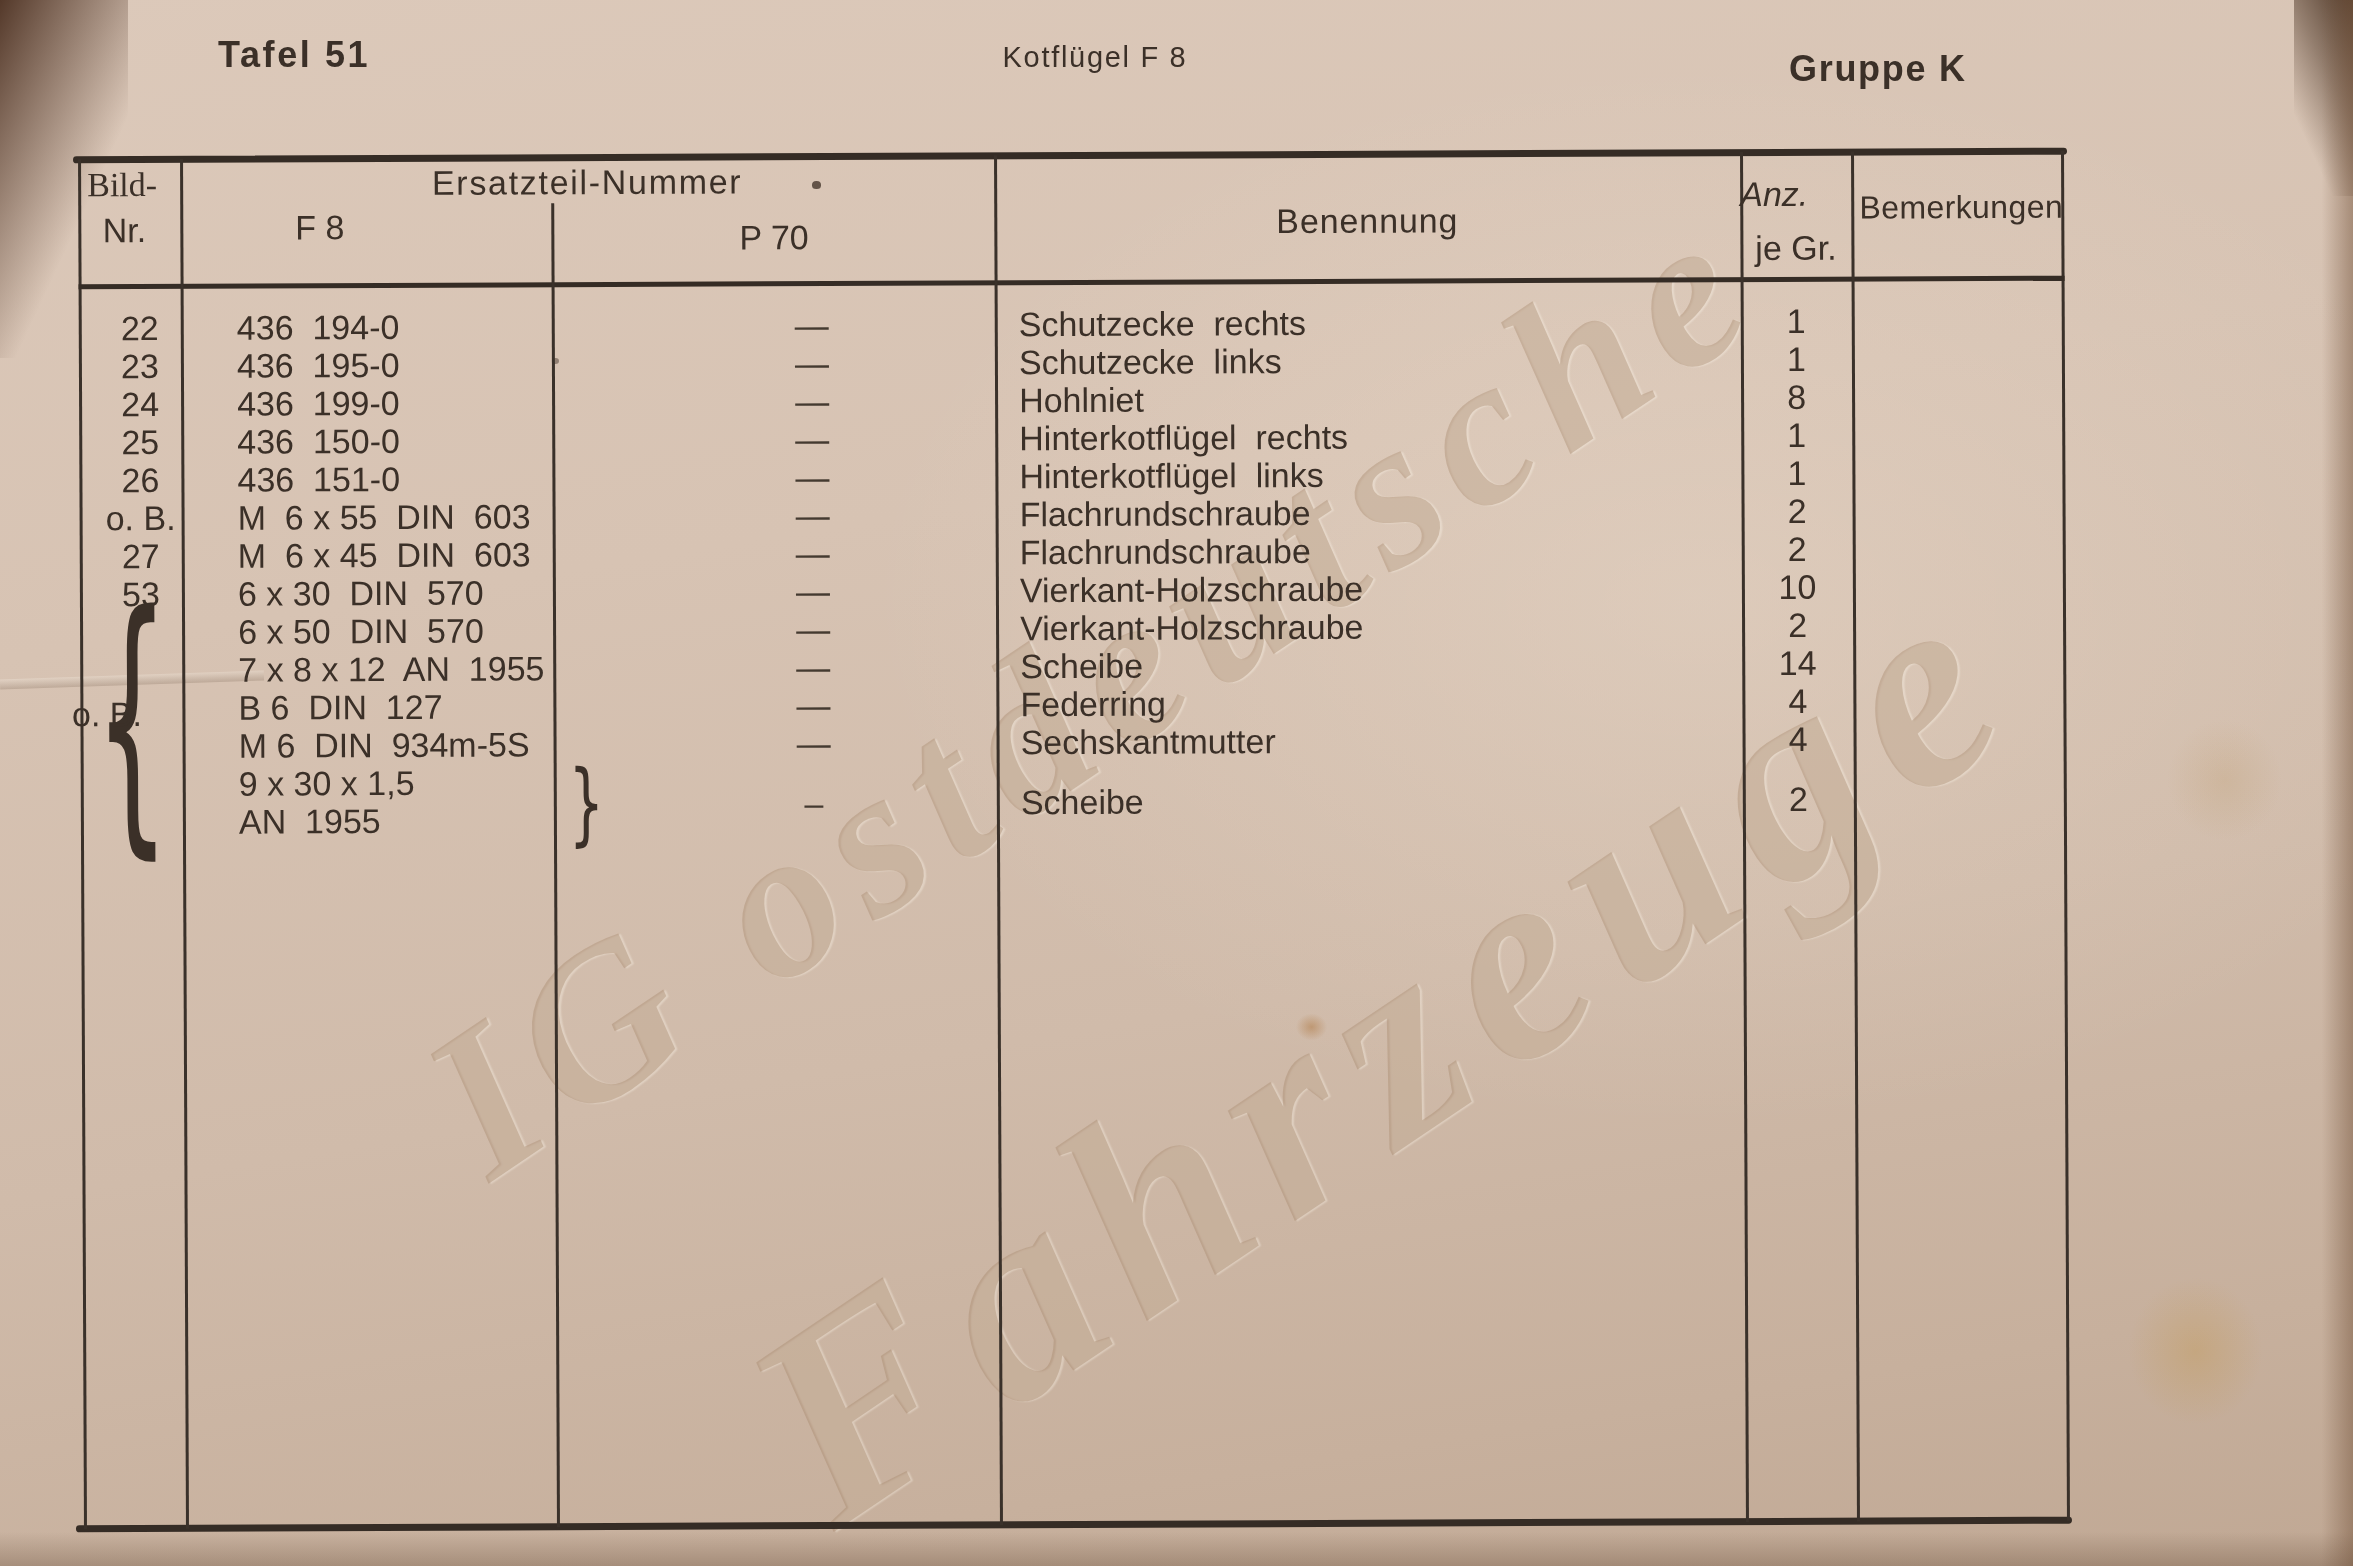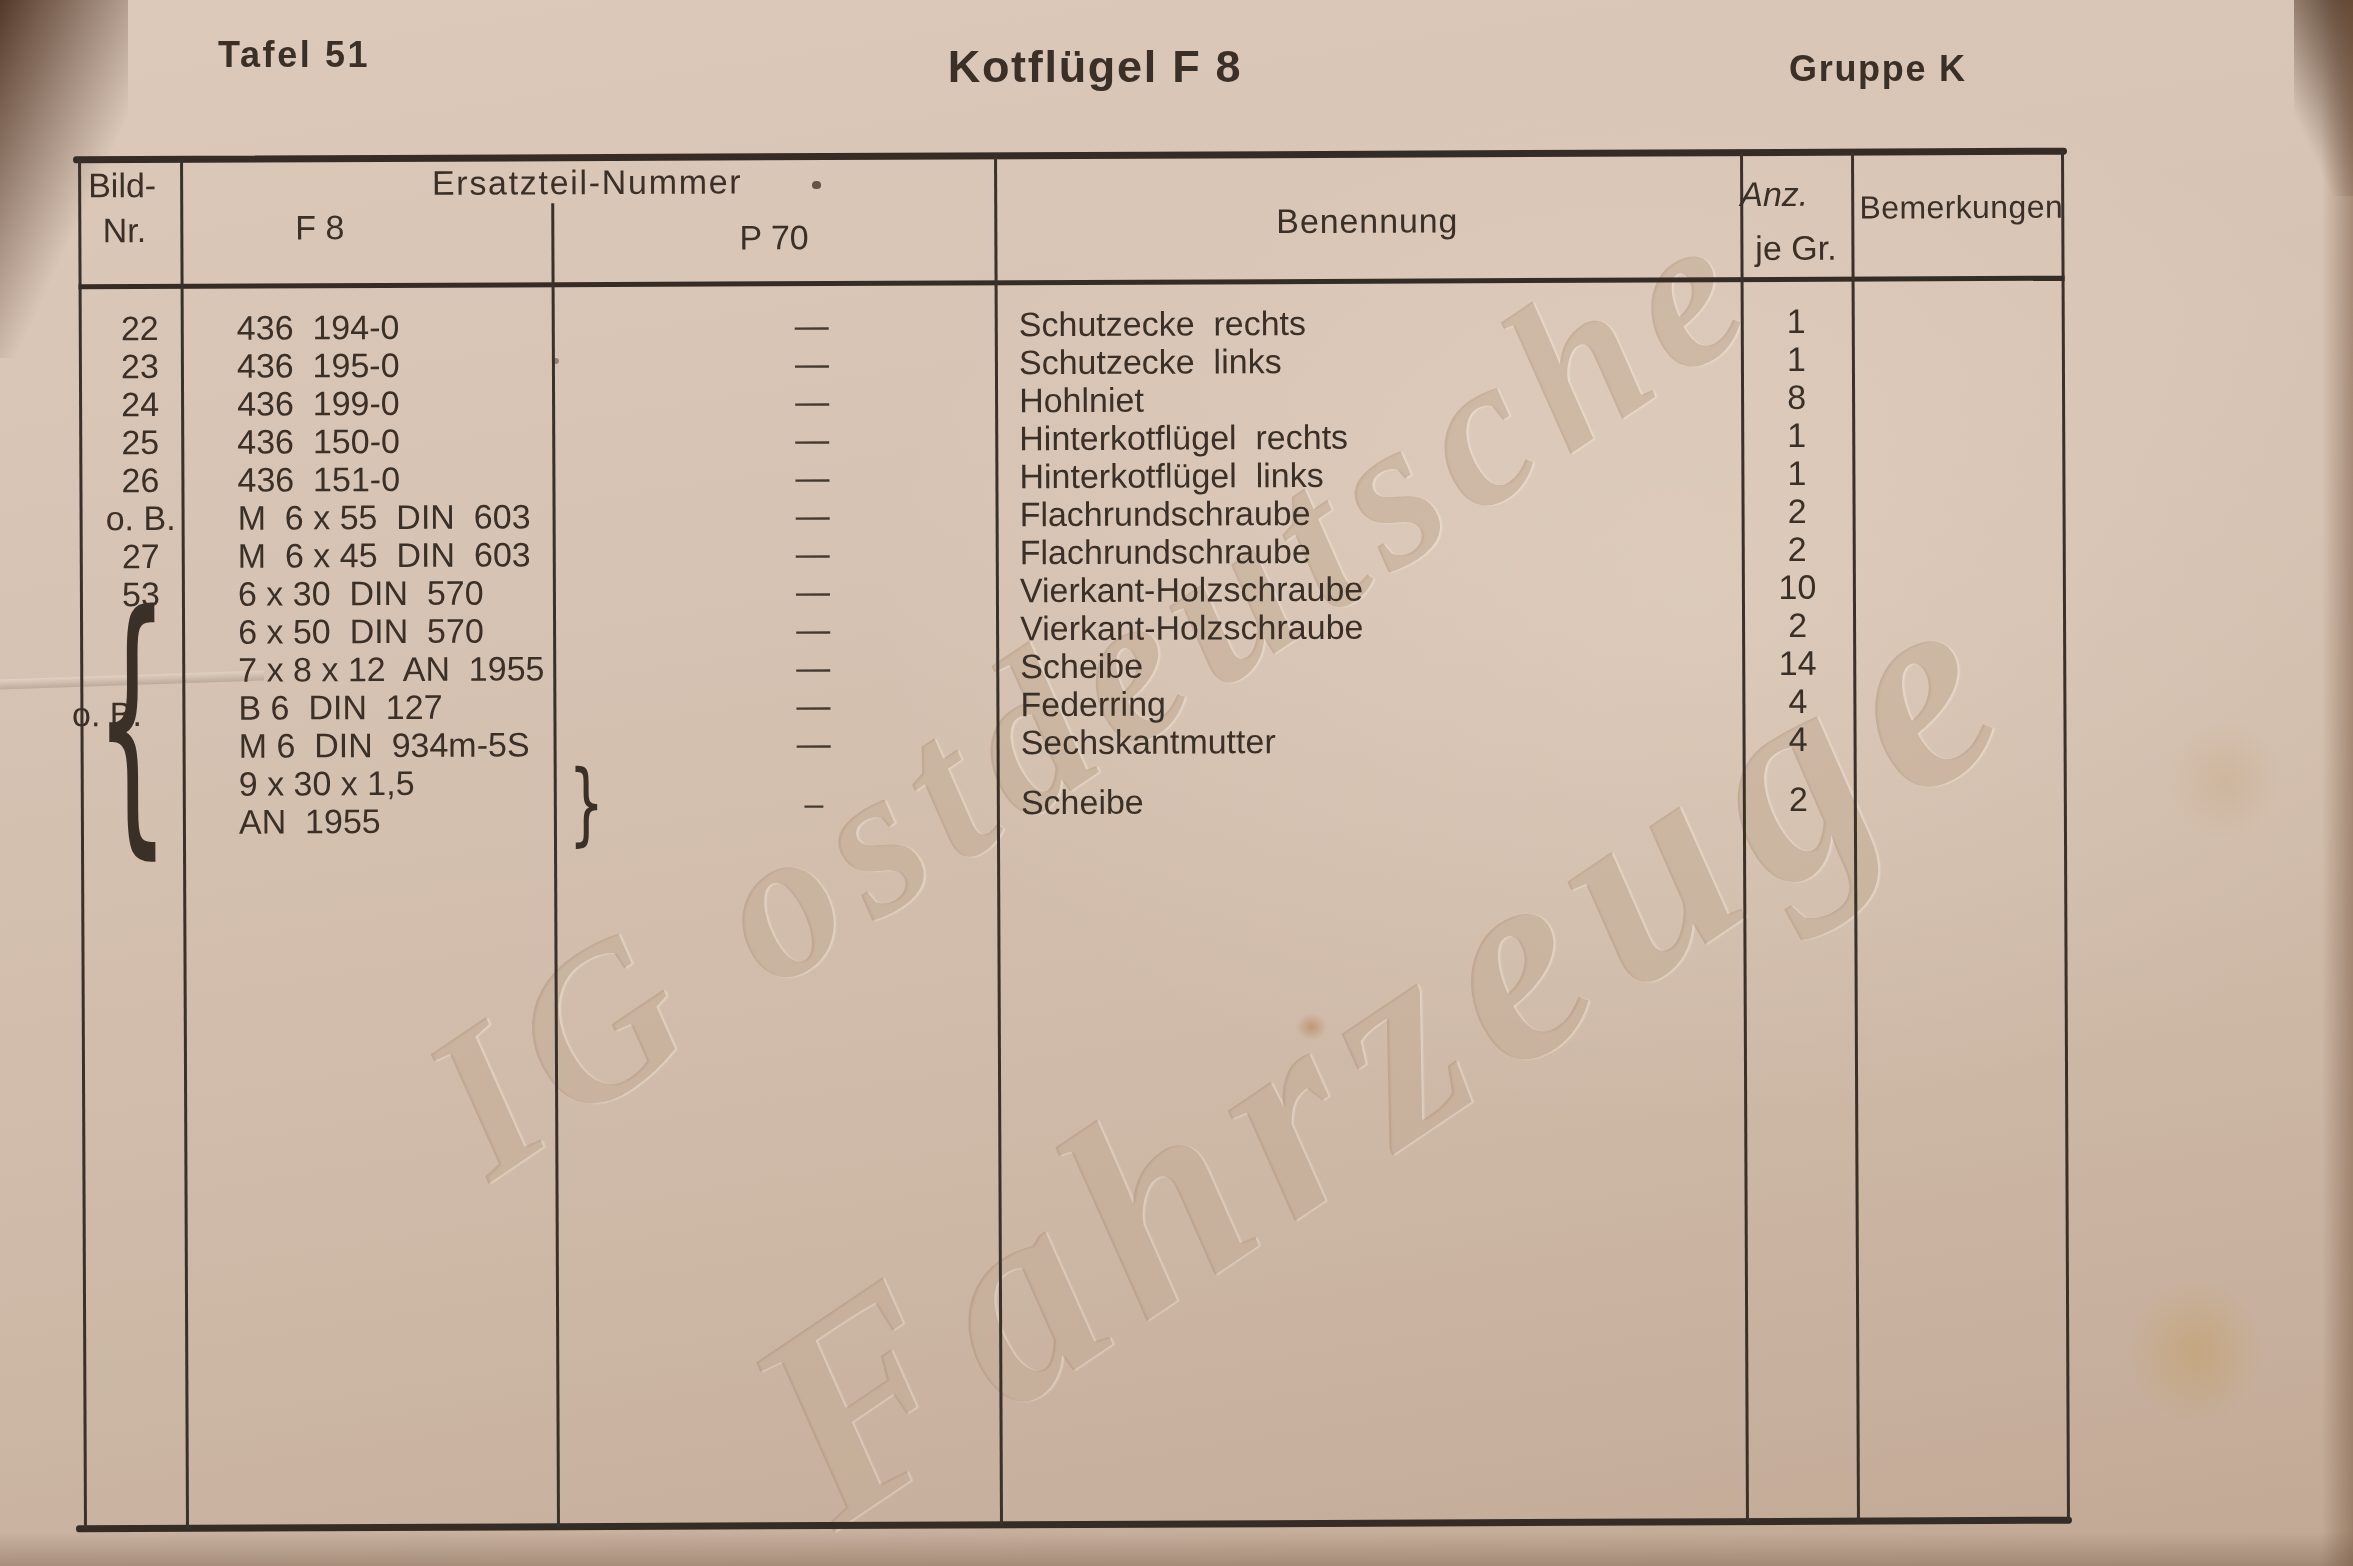--- a/index.html
+++ b/index.html
@@ -34,33 +34,33 @@
     background:radial-gradient(closest-side, rgba(170,110,50,0.45), rgba(170,110,50,0) 80%);}
   .speck1{position:absolute;left:812px;top:181px;width:8.5px;height:7.7px;border-radius:50%;background:rgba(60,45,35,0.75);}
   .speck2{position:absolute;left:552px;top:358px;width:6.8px;height:6px;border-radius:50%;background:rgba(60,45,35,0.45);}
   
   .wm{position:absolute;font-family:"Liberation Serif", serif;font-style:italic;font-weight:bold;
     color:rgba(164,131,102,0.38); text-shadow:1.7px 1.7px 1.7px rgba(255,248,238,0.35); white-space:nowrap; pointer-events:none;}
   .wm1{left:1091px;top:691px;font-size:213px;letter-spacing:17px;transform:translate(-50%,-50%) rotate(-34deg);}
   .wm2{left:1381px;top:1049px;font-size:281px;letter-spacing:22px;transform:translate(-50%,-50%) rotate(-34deg);}
   
   .tafel{position:absolute;left:218px;top:34px;font-size:36px;font-weight:bold;letter-spacing:2.6px;}
-  .title{position:absolute;left:1095px;top:41px;transform:translateX(-50%);font-size:45px;font-weight:bold;letter-spacing:1.7px;}
+  .title{position:absolute;left:1095px;top:41px;transform:translateX(-50%);font-size:29px;font-weight:normal;letter-spacing:1.7px;}
   .gruppe{position:absolute;left:1789px;top:48px;font-size:36px;font-weight:bold;letter-spacing:1.7px;}
   
   .tbl{position:absolute;left:81px;top:152px;width:1986px;height:1376px;transform:rotate(-0.25deg);}
   .bt{position:absolute;left:-5.1px;right:-3.4px;top:0;height:6.8px;background:#352c25;border-radius:3.4px;}
   .bb{position:absolute;left:-8.5px;right:-1.7px;bottom:0;height:6.8px;background:#352c25;border-radius:3.4px;}
   .bl{position:absolute;left:0;top:3.4px;bottom:3.4px;width:3.4px;background:#3a312a;}
   .br{position:absolute;right:0;top:3.4px;bottom:3.4px;width:3.4px;background:#3a312a;}
   .hdr-line{position:absolute;left:0;right:0;top:128px;height:5.1px;background:#352c25;}
   .v{position:absolute;top:3.4px;bottom:3.4px;width:2.6px;background:#3a312a;}
   .v1{left:102px;} .v2{left:473px;top:49px;} .v3{left:916px;} .v4{left:1662px;} .v5{left:1773px;}
   .hcell{position:absolute;font-size:34px;white-space:nowrap;}
-  .h-bild{left:0;width:88px;top:10.2px;text-align:center;}
+  .h-bild{left:0;width:88px;top:10.2px;text-align:center;font-family:Liberation Serif, serif;}
   .h-nr{left:0;width:92px;top:55px;text-align:center;}
   .h-ers{left:102px;width:814px;top:8.5px;text-align:center;letter-spacing:1.7px;}
   .h-f8{left:217px;top:53px;}
   .h-p70{left:661px;top:65px;}
   .h-ben{left:916px;width:746px;top:51px;text-align:center;letter-spacing:0.9px;}
   .h-anz1{left:1662px;width:106px;top:25.6px;font-style:italic;}
   .h-anz2{left:1662px;width:111px;top:80px;text-align:center;}
   .h-bem{left:1773px;width:220px;top:41px;text-align:center;font-size:32px;letter-spacing:0.4px;}
   
   .body{position:absolute;left:0;top:153px;right:0;}

